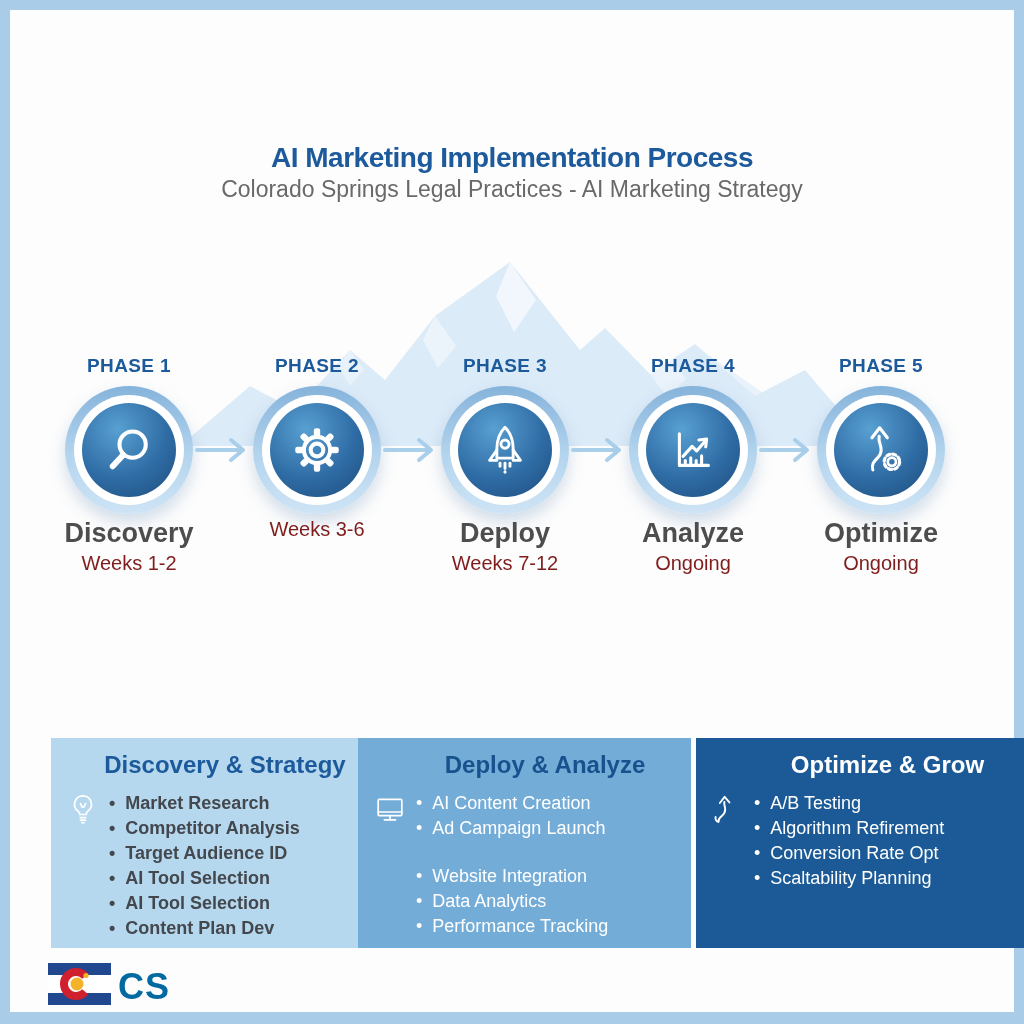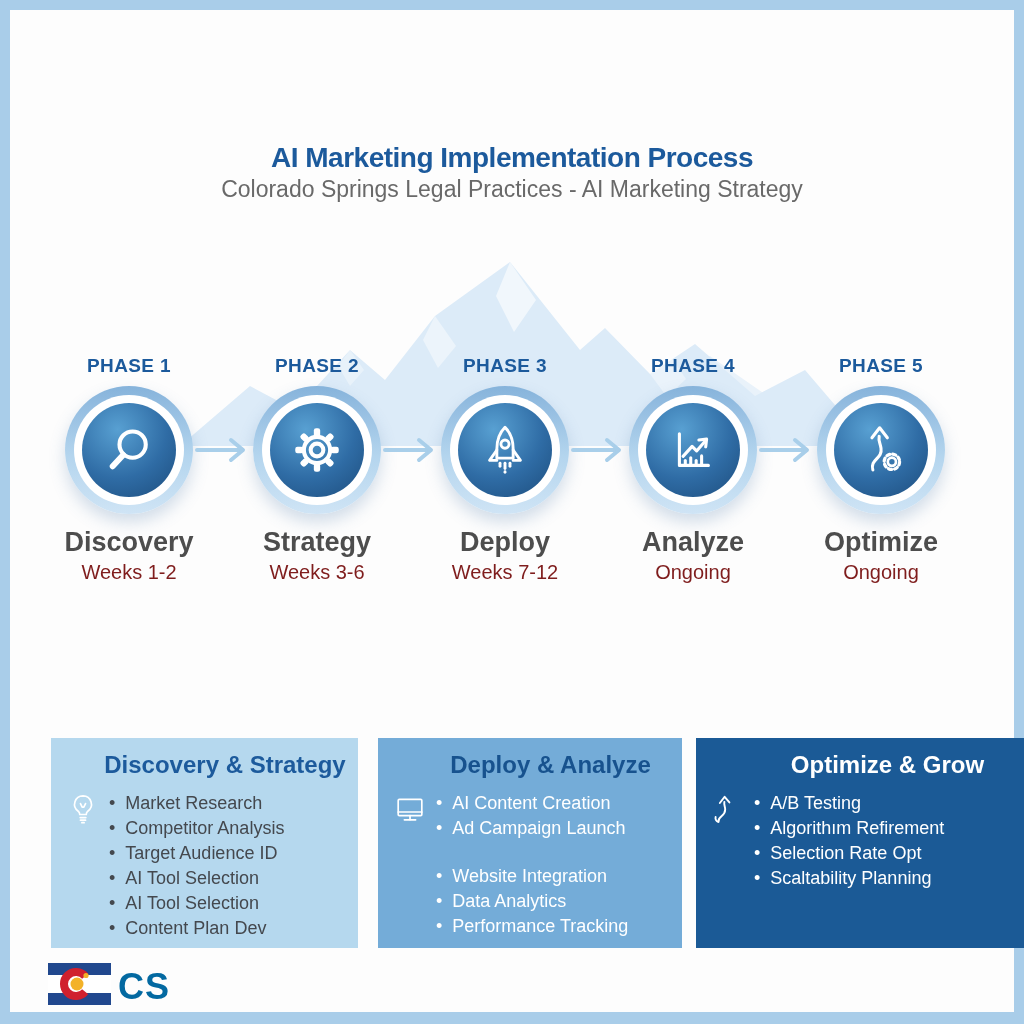--- a/index.html
+++ b/index.html
@@ -18,40 +18,40 @@
   .phase-col { position:relative; width:188px; text-align:center; flex:none; }
   .phase-label { font-size:19px; font-weight:700; color:#1c5a9c; letter-spacing:0.4px; line-height:26px; }
   .circle-outer { width:128px; height:128px; margin:7px auto 0; border-radius:50%;
     background:linear-gradient(180deg,#86b3db 0%,#b4d5ee 55%,#cfe4f5 100%);
     box-shadow:0 8px 16px rgba(80,125,170,0.25); padding:9px; box-sizing:border-box; }
   .circle-white { width:110px; height:110px; border-radius:50%; background:#ffffff; padding:8px; box-sizing:border-box; }
   .circle-inner { width:94px; height:94px; border-radius:50%;
     background:radial-gradient(circle at 38% 28%, #58a0d2 0%, #2f6ca5 55%, #1d4d7d 100%);
     display:flex; align-items:center; justify-content:center; }
   .phase-icon svg { width:58px; height:58px; display:block; }
-  .phase-name { margin-top:13px; font-size:27px; font-weight:700; color:#4d4d4d; line-height:30px;text-align:center; }
+  .phase-name { margin-top:4px; font-size:27px; font-weight:700; color:#4d4d4d; line-height:30px;text-align:center; }
   .phase-duration { margin-top:2px; font-size:20px; color:#7f1d1d; line-height:26px; }
   .flow-arrow { position:absolute; top:83px; width:56px; height:28px; }
   .flow-arrow svg { width:56px; height:28px; display:block; }
 
   
   .cards-row { position:absolute; left:0; top:0; width:1024px; height:1024px; pointer-events:none; }
   .card { position:absolute; top:728px; height:210px; box-sizing:border-box; }
   .card1 { left:41px;  width:307px; background:#b5d8ee; }
-  .card2 { left:368px; width:304px; background:#74acd8; }
+  .card2 { left:348px; width:333px; background:#74acd8; }
   .card3 { left:686px; width:342px; background:#1b5a96; }
   .card-title { text-align:center; padding-top:13px; font-size:24px; font-weight:700;margin-left:41px; }
   .card1 .card-title { color:#1c5a9c; }
   .card2 .card-title { color:#17528e; }
   .card3 .card-title { color:#ffffff; }
   .card-body { display:flex; padding:12px 8px 0 14px; }
   .card-icon { width:44px; flex:none; padding-top:1px; }
   .card-icon svg { width:36px; height:36px; display:block; }
   .card-list { list-style:none; margin:0; padding:0; font-size:18px; line-height:25px; }
-  .card1 .card-list { color:#44484e; }
+  .card1 .card-list { color:#44484e;font-weight:bold; }
   .card2 .card-list, .card3 .card-list { color:#ffffff; }
   .card-list li::before { content:"\2022\00a0\00a0"; }
   .group-gap { margin-top:23px; }
 
   
   .flag-logo { position:absolute; left:38px; top:953px; width:63px; height:42px; }
   .watermark { position:absolute; left:108px; top:956px; font-size:36px; font-weight:700;
     color:#0369a1; letter-spacing:1px; }
 </style>
 </head>
@@ -113,21 +113,20 @@
                       <rect x="28.5" y="8" width="7" height="9" rx="2.5" transform="rotate(180 32 32)"></rect>
                       <rect x="28.5" y="8" width="7" height="9" rx="2.5" transform="rotate(225 32 32)"></rect>
                       <rect x="28.5" y="8" width="7" height="9" rx="2.5" transform="rotate(270 32 32)"></rect>
                       <rect x="28.5" y="8" width="7" height="9" rx="2.5" transform="rotate(315 32 32)"></rect>
                     </g>
                   </svg>
                 </span>
               </div>
             </div>
           </div>
-          <div class="phase-name">Strategy</div>
           <div class="phase-duration">Weeks 3-6</div>
         </div>
         <div class="flow-arrow" style="left: 348px;">
           <svg viewBox="0 0 56 28" fill="none" stroke="#a9cfea" stroke-width="4" stroke-linecap="round" stroke-linejoin="round">
             <line x1="2" y1="14" x2="44" y2="14"></line>
             <path d="M36 4 L48 14 L36 24"></path>
           </svg>
         </div>
         <div class="phase-col">
           <div class="phase-label">PHASE 3</div>
@@ -263,21 +262,21 @@
               <svg viewBox="0 0 64 64" fill="none" stroke="#ffffff" stroke-linecap="round" stroke-linejoin="round" stroke-width="3.4">
                 <path d="M15 53 C11 52 9 48.5 10 44.5"></path>
                 <path d="M15 53 C14 42 27 44 27 31 C27 25.5 24.5 23.5 25.5 17.5"></path>
                 <path d="M17.5 19.5 L26 8.5 L34.5 18.5"></path>
               </svg>
             </div>
             <div class="lists">
               <ul class="card-list">
                 <li><span>A/B Testing</span></li>
                 <li><span>Algorithım Refirement</span></li>
-                <li><span>Selection Rate Opt</span></li>
+                <li><span>Conversion Rate Opt</span></li>
                 <li><span>Scaltability Planning</span></li>
               </ul>
             </div>
           </div>
         </div>
       </div>
 
     <svg class="flag-logo" viewBox="0 0 63 42" xmlns="http://www.w3.org/2000/svg">
       <rect width="63" height="42" fill="#ffffff"></rect>
       <rect width="63" height="12" y="0" fill="#21488e"></rect>

